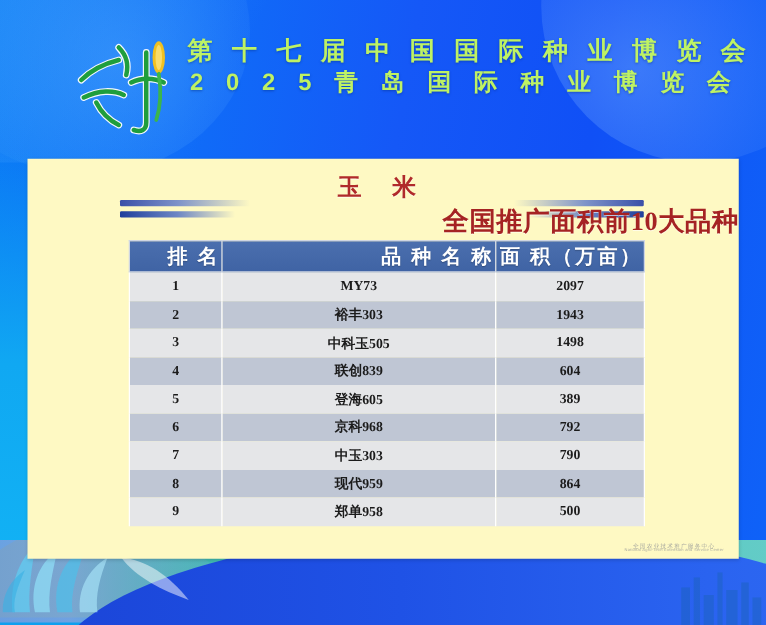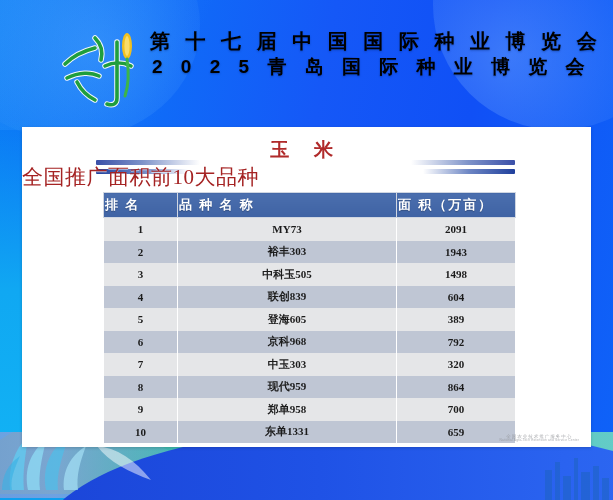--- a/index.html
+++ b/index.html
@@ -120,21 +120,21 @@
   .title-lines {
     position: absolute;
     left: 145px;
     top: 28px;
     width: 440px;
     color: #ffffff;
   }
   .tl {
     text-align: center;
     font-weight: bold;
-    color: #000000;
+    color: #bef264;
     text-shadow: 0 1px 2px rgba(0,40,120,.45);
     white-space: nowrap;
   }
   .tl1 {
     font-size: 20px;
     letter-spacing: 5.0px;
     line-height: 26px;
     padding-left: 5px;
   }
   .tl2 {
@@ -149,21 +149,21 @@
     padding-left: 7px;
   }
 
   
   .panel {
     position: absolute;
     left: 22px;
     top: 127px;
     width: 569px;
     height: 320px;
-    background: #ffffff;
+    background: #fef9c3;
     box-shadow: 0 1px 3px rgba(0,0,0,.18);
   }
 
   .deco-left, .deco-right {
     position: absolute;
     top: 33px;
     width: 108px;
     height: 22px;
   }
   .deco-left { left: 74px; }
@@ -187,23 +187,23 @@
     font-weight: bold;
     font-size: 19px;
     color: #b02a2a;
     letter-spacing: 10px;
     text-shadow: 0 1px 0 rgba(255,255,255,.6);
   }
   .sub-title {
     position: absolute;
     left: 0; right: 0;
     top: 36px;
-    text-align: left;
+    text-align: right;
     font-family: "Liberation Serif", serif;
-    font-weight: normal;
+    font-weight: bold;
     font-size: 21px;
     color: #a52323;
     letter-spacing: 0.5px;
     text-shadow: 0 1px 0 rgba(255,255,255,.6);
   }
 
   
   .table-wrap {
     position: absolute;
     left: 81px;
@@ -212,26 +212,26 @@
   }
   table.rank {
     border-collapse: collapse;
     width: 412px;
     table-layout: fixed;
   }
   table.rank th {
     background: linear-gradient(180deg, #4b6fae 0%, #3f63a4 100%);
     color: #ffffff;
     font-family: "Liberation Serif", serif;
-    font-size: 13px;
+    font-size: 16px;
     font-weight: bold;
     letter-spacing: 2px;
     height: 22px;
     border: 1px solid #cfd6e2;
-    text-align: left;
+    text-align: right;
     text-shadow: 0 1px 1px rgba(0,0,0,.25);
   }
   table.rank td {
     height: 20.5px;
     text-align: center;
     font-family: "Liberation Serif", serif;
     font-size: 11px;
     font-weight: bold;
     color: #1b1b1b;
     border-left: 1px solid #ffffff;
@@ -348,21 +348,21 @@
           <tr>
             <th>排 名</th>
             <th>品 种 名 称</th>
             <th>面 积（万亩）</th>
           </tr>
         </thead>
         <tbody>
             <tr class="odd">
               <td>1</td>
               <td>MY73</td>
-              <td>2091</td>
+              <td>2097</td>
             </tr>
             <tr class="even">
               <td>2</td>
               <td>裕丰303</td>
               <td>1943</td>
             </tr>
             <tr class="odd">
               <td>3</td>
               <td>中科玉505</td>
               <td>1498</td>
@@ -378,36 +378,31 @@
               <td>389</td>
             </tr>
             <tr class="even">
               <td>6</td>
               <td>京科968</td>
               <td>792</td>
             </tr>
             <tr class="odd">
               <td>7</td>
               <td>中玉303</td>
-              <td>320</td>
+              <td>790</td>
             </tr>
             <tr class="even">
               <td>8</td>
               <td>现代959</td>
               <td>864</td>
             </tr>
             <tr class="odd">
               <td>9</td>
               <td>郑单958</td>
-              <td>700</td>
-            </tr>
-            <tr class="even">
-              <td>10</td>
-              <td>东单1331</td>
-              <td>659</td>
+              <td>500</td>
             </tr>
           </tbody>
       </table>
     </div>
 
     <div class="watermark">
       <div class="wm-cn">全国农业技术推广服务中心</div>
       <div class="wm-en">National Agro-Tech Extension and Service Center</div>
     </div>
   </div>

